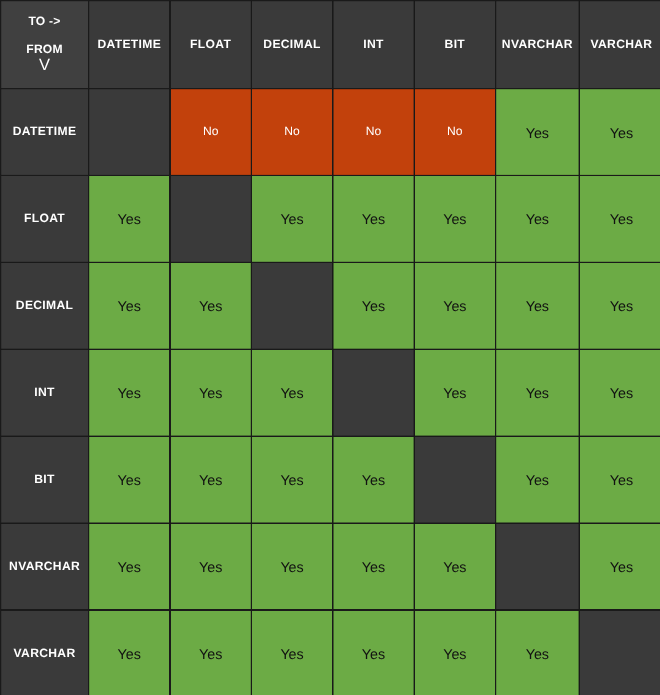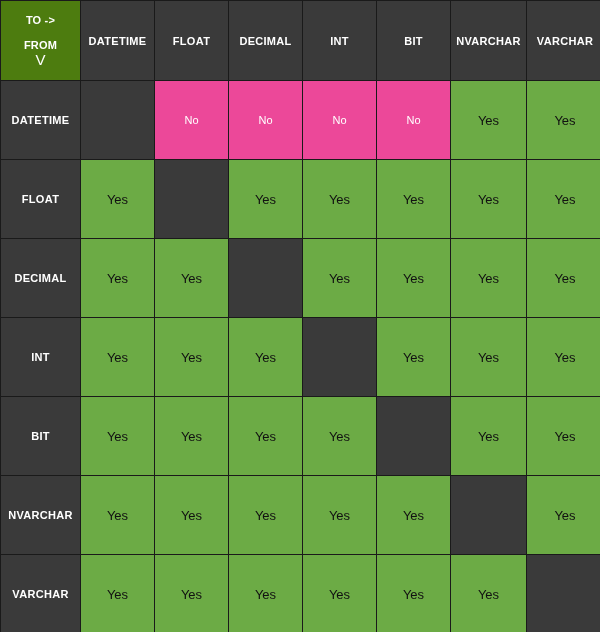--- a/index.html
+++ b/index.html
@@ -33,21 +33,21 @@
   
   col.c-label  { width: 80px; }
   col.c-data   { width: 74px; }
   col.c-nv     { width: 76px; }
   col.c-vc     { width: 77px; }
 
   
   tr.header-row { height: 80px; }
 
   th.corner-cell {
-    background: #4d7c0f;
+    background: #404040;
     color: #ffffff;
     font-size: 11px;
     font-weight: bold;
     line-height: 1.0;
   }
   .corner-line {
     display: block;
     letter-spacing: 0.2px;
   }
   .corner-to   { margin-bottom: 14px; }
@@ -78,21 +78,21 @@
   }
 
   td.cell-yes {
     background: #6cab45;
     color: #111111;
     font-size: 13px;
     font-weight: normal;
   }
 
   td.cell-no {
-    background: #ec4899;
+    background: #c2410c;
     color: #ffffff;
     font-size: 11px;
     font-weight: normal;
   }
 
   td.cell-self {
     background: #3a3a3a;
     color: transparent;
     font-size: 11px;
   }

